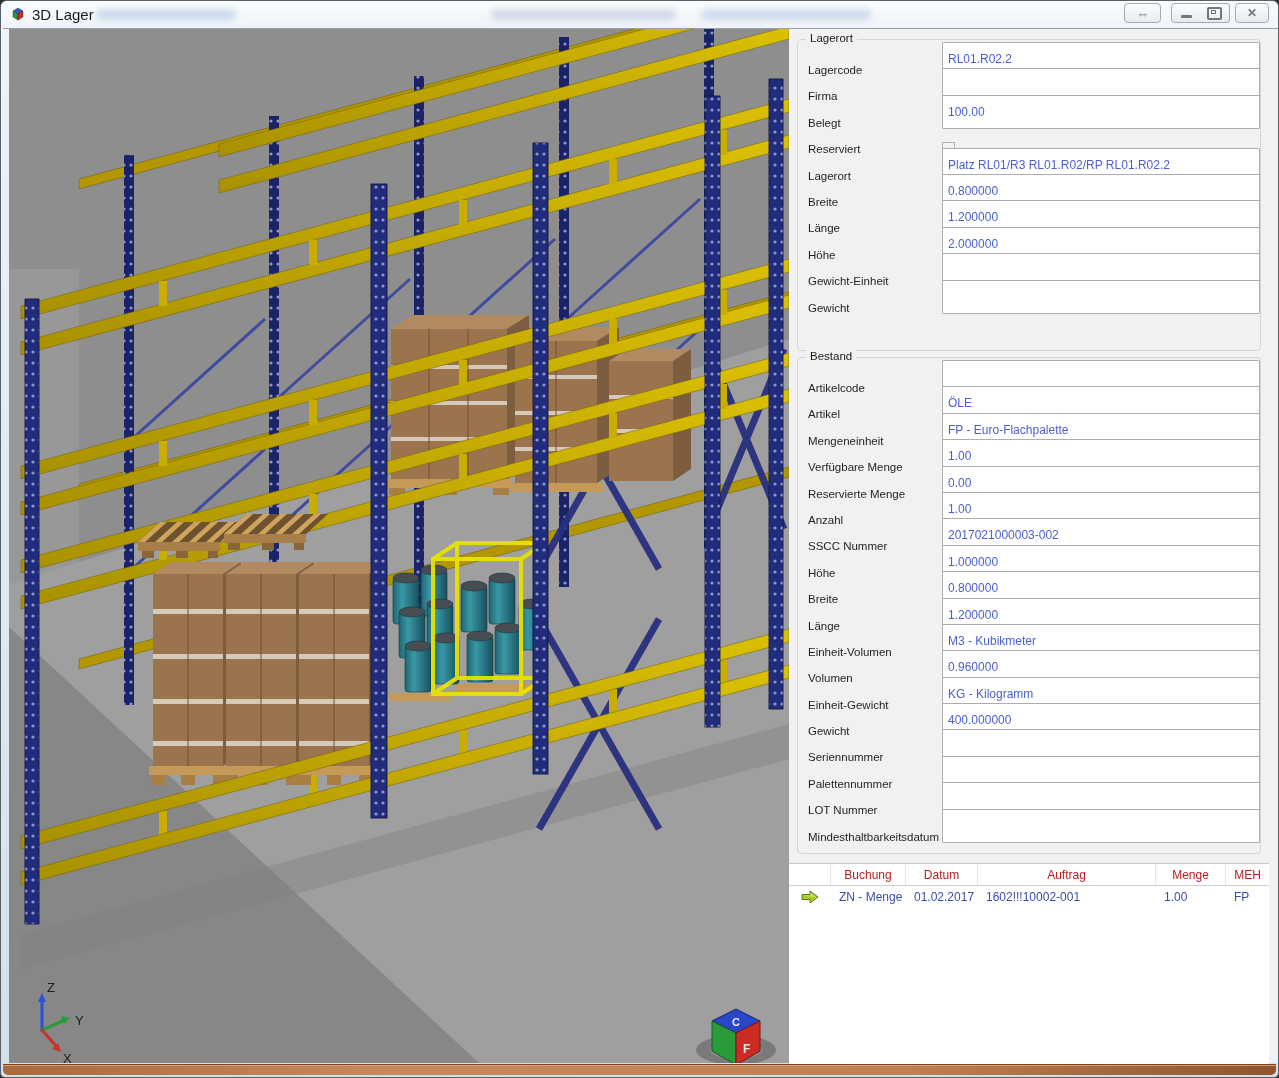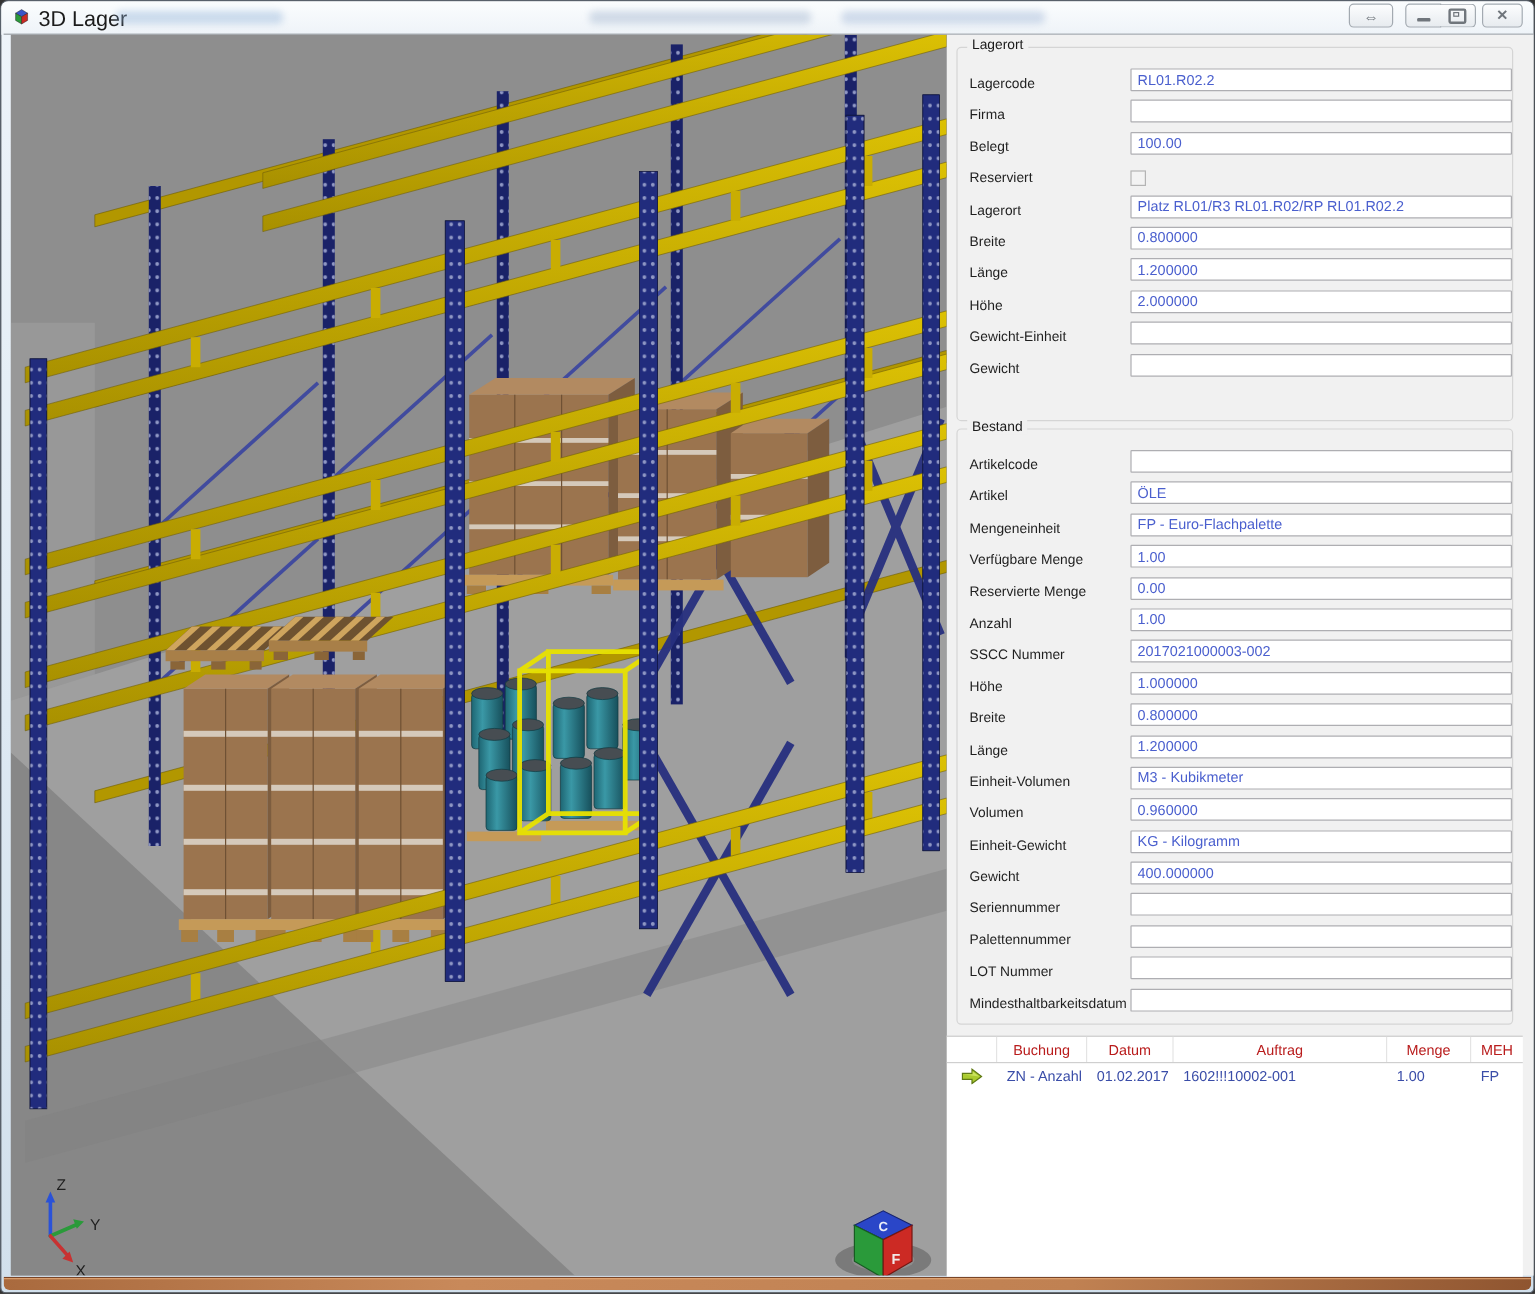--- a/index.html
+++ b/index.html
@@ -2,21 +2,21 @@
 <html><head>
 <meta charset="utf-8">
 <style>
   html,body{margin:0;padding:0;background:#333;font-family:"Liberation Sans",sans-serif;}
   #window{position:relative;width:1279px;height:1078px;border:1px solid #58606a;border-radius:7px 7px 5px 5px;
           background:linear-gradient(180deg,#eef4fa 0%,#dde9f3 55%,#d2e0ec 100%);overflow:hidden;box-sizing:border-box;}
   
   #titlebar{position:absolute;left:0;top:0;width:100%;height:28px;
             background:linear-gradient(180deg,#fbfdfe,#eef3f8);}
   #titlebar .app-icon{position:absolute;left:9px;top:5px;width:16px;height:16px;}
-  #titlebar .title{position:absolute;left:31px;top:5px;font-size:18px;color:#1c1c1c;}
+  #titlebar .title{position:absolute;left:31px;top:5px;font-size:15px;color:#1c1c1c;}
   .smudge{position:absolute;top:8px;height:11px;border-radius:5px;filter:blur(3px);}
   .sm1{left:95px;width:140px;background:rgba(140,175,215,.40);}
   .sm2{left:490px;width:185px;background:rgba(150,170,200,.38);}
   .sm3{left:700px;width:170px;background:rgba(140,165,205,.35);}
   .winbtn{position:absolute;top:2px;height:20px;border:1px solid #a3aab1;border-radius:4px;
           background:linear-gradient(180deg,#fcfdfe,#e7ebef);box-sizing:border-box;
           display:flex;align-items:center;justify-content:center;color:#70767c;cursor:default;}
   .wb-swap{right:117px;width:37px;font-size:13px;}
   .wb-min{right:77px;width:30px;border-radius:4px 0 0 4px;}
   .wb-max{right:48px;width:30px;border-left:none;border-radius:0 4px 4px 0;}
@@ -29,21 +29,21 @@
   #viewport{position:absolute;left:8px;top:28px;width:780px;height:1034px;background:#8e8e8e;overflow:hidden;}
   
   #form{position:absolute;left:788px;top:28px;width:510px;height:1034px;background:#f1f1f1;font-size:11.5px;}
   .grp{position:absolute;left:8px;width:464px;border:1px solid #d5d5d5;border-radius:4px;box-sizing:border-box;}
   .grp-title{position:absolute;top:-8px;left:8px;background:#f1f1f1;padding:0 4px;color:#1a1a1a;font-size:11.5px;}
   #grp-lagerort{top:10px;height:312px;padding:15px 0 0 0;}
   #grp-bestand{top:328px;height:497px;padding:15px 0 0 0;}
   .frow{display:flex;align-items:flex-end;height:21px;margin-bottom:5.4px;}
   .flabel{width:134px;padding-left:10px;color:#1f1f1f;white-space:nowrap;}
   .tb{width:318px;height:19px;border:1px solid #aeaeb2;border-radius:1px;background:#fff;
-      font-family:"Liberation Sans",sans-serif;font-size:12px;color:#4a5fce;padding:1px 5px;box-sizing:border-box;outline:none;}
+      font-family:"Liberation Sans",sans-serif;font-size:12px;color:#4a5fce;padding:16px 5px;box-sizing:border-box;outline:none;}
   .cb{width:13px;height:13px;border:1px solid #b4b4b4;background:#f3f3f3;box-sizing:border-box;}
   
   #bookings{position:absolute;left:0px;top:834px;width:480px;height:200px;background:#fff;border-top:1px solid #c9c9c9;}
   .thead{display:grid;grid-template-columns:42px 75px 72px 178px 70px 43px;height:21px;border-bottom:1px solid #cfcfcf;}
   .th{display:flex;align-items:center;justify-content:center;font-size:12px;color:#b91c1c;border-right:1px solid #e4e4e4;box-sizing:border-box;}
   .th:last-child{border-right:none;}
   .trow{display:grid;grid-template-columns:42px 75px 72px 178px 70px 43px;height:22px;align-items:center;}
   .td{font-size:12px;color:#3a4da8;padding-left:8px;white-space:nowrap;overflow:hidden;}
   .td-icon{display:flex;justify-content:center;padding-left:0;}
 </style>
@@ -506,21 +506,21 @@
         <div class="th">Menge</div>
         <div class="th">MEH</div>
       </div>
       <div class="trow">
         <div class="td td-icon">
           <svg width="18" height="14" viewBox="0 0 18 14">
             <polygon points="1,4.5 9,4.5 9,1 17,7 9,13 9,9.5 1,9.5" fill="#aacb2e" stroke="#5f7a14" stroke-width="1"></polygon>
             <polygon points="2,5.5 9.5,5.5 9.5,3 15,7" fill="#d2e86a" opacity="0.8"></polygon>
           </svg>
         </div>
-        <div class="td">ZN - Anzahl</div>
+        <div class="td">ZN - Menge</div>
         <div class="td">01.02.2017</div>
         <div class="td">1602!!!10002-001</div>
         <div class="td">1.00</div>
         <div class="td">FP</div>
       </div>
     </div>
   </div>
 
   <div style="position:absolute;left:2px;right:2px;bottom:2px;height:10px;border-radius:0 0 5px 5px;border-top:1px solid #7a4526;background:linear-gradient(90deg,#a96a3e,#c8895a 30%,#c08152 70%,#8f5530);box-shadow:inset 0 1px 0 rgba(230,170,120,.8);"></div>
 

